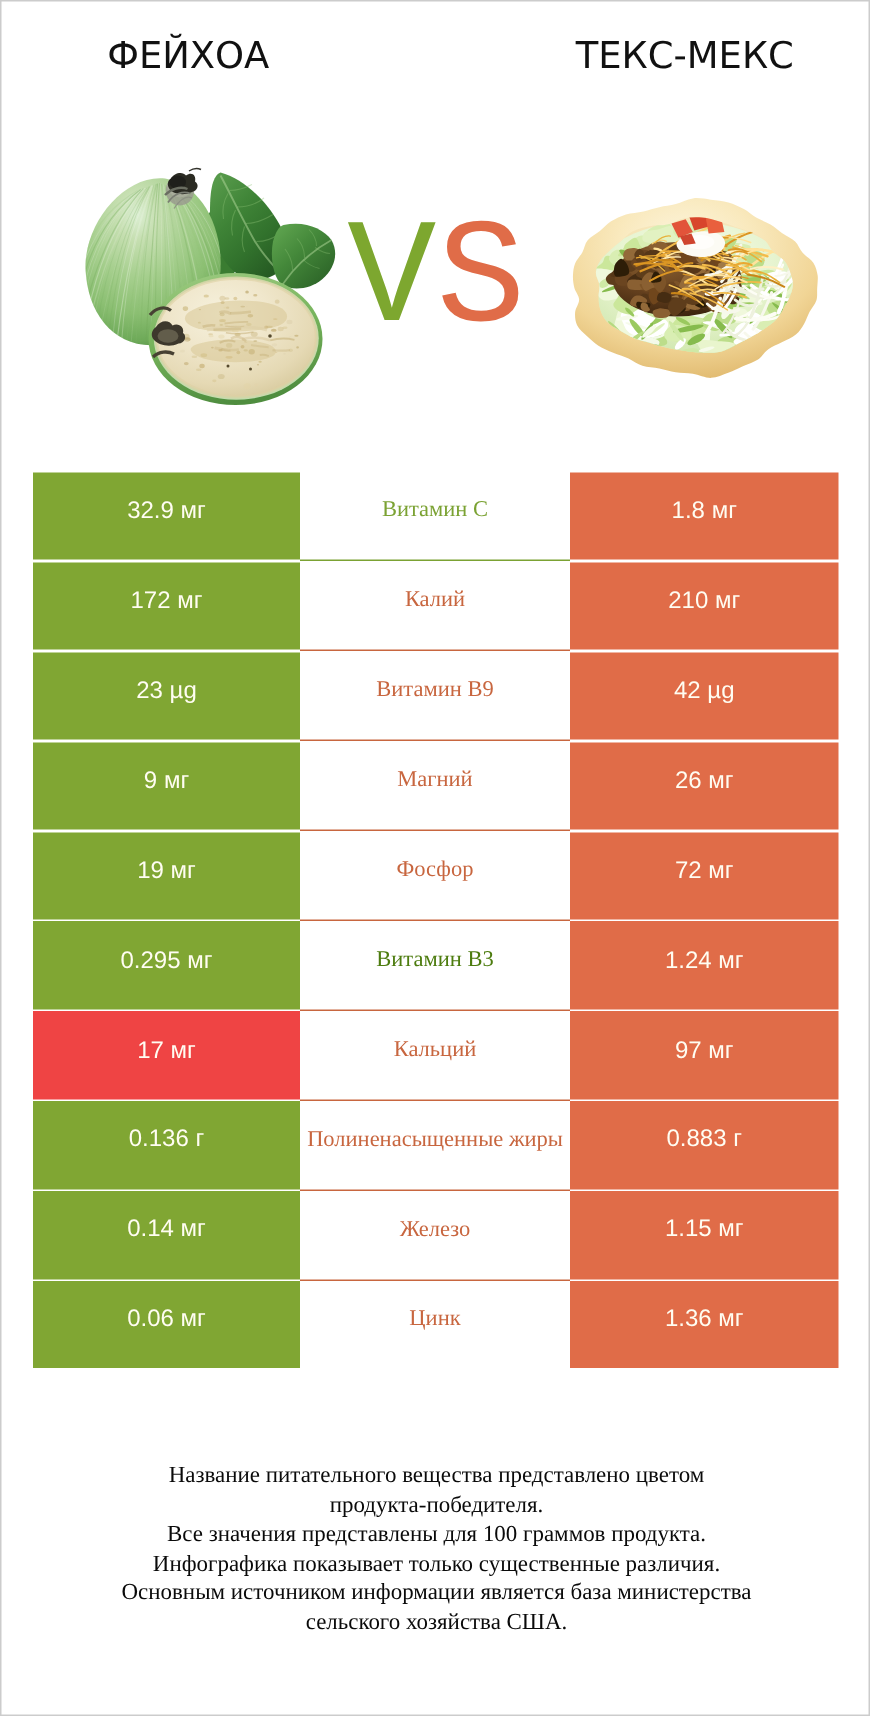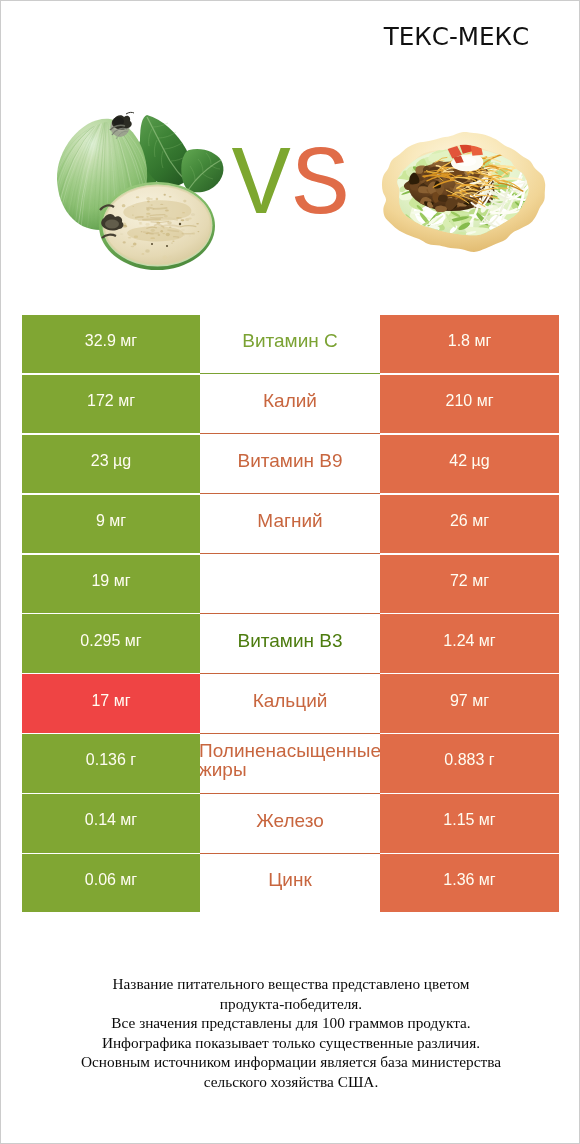--- a/index.html
+++ b/index.html
@@ -18,33 +18,34 @@
 
   .hero{position:absolute;}
 
   
   .table{position:absolute;left:21px;top:314px;width:537px;}
   .row{position:relative;height:59.9px;}
   .cell{position:absolute;top:0;height:58.4px;display:flex;align-items:center;justify-content:center;padding-bottom:6px;box-sizing:border-box;}
   .cell.left{left:0;width:178px;}
   .cell.right{left:358px;width:179px;}
   .cell.mid{left:178px;width:180px;background:#fff;overflow:hidden;}
-  .cell.mid .midtxt{text-align:left;font-family:Liberation Sans, sans-serif;font-size:19px;line-height:19.5px;}
+  .cell.mid .midtxt{text-align:center;font-family:Liberation Serif, serif;font-size:15px;line-height:19.5px;}
   .num{color:#fffdf2;font-family:"Liberation Sans",sans-serif;font-size:16px;font-weight:400;white-space:nowrap;}
   .num .u{font-size:1em;}
   .sep{position:absolute;left:178px;width:180px;height:1px;top:58.4px;}
 
   
   .footer{position:absolute;left:0;top:973px;width:580px;text-align:center;font-family:Liberation Serif, serif;font-size:15.3px;color:#0a0a0a;line-height:19.5px;}
 </style>
 </head>
 <body>
 
 <div class="page">
 
+  <div class="hdr-title l">ФЕЙХОА</div>
   <div class="hdr-title r">ТЕКС-МЕКС</div>
 
   <div class="hero l" style="left:37px;top:97px"><svg width="200" height="200" viewBox="0 0 200 200" xmlns="http://www.w3.org/2000/svg">
  <defs>
   <radialGradient id="fskin" cx="38%" cy="22%" r="82%">
     <stop offset="0%" stop-color="#dcefd3"></stop>
             <stop offset="18%" stop-color="#c6dfb1"></stop>
     <stop offset="45%" stop-color="#a6cf8e"></stop>
             <stop offset="72%" stop-color="#8bbf72"></stop>
     <stop offset="92%" stop-color="#6da958"></stop>
@@ -724,20 +725,23 @@
         </div>
         <div class="cell right" style="background:#E06C48">
           <span class="num">26<span class="u"> мг</span></span>
         </div>
         <div class="sep" style="background:#C8663F"></div>
       </div>
       <div class="row">
         <div class="cell left" style="background:#80A633">
           <span class="num">19<span class="u"> мг</span></span>
         </div>
+        <div class="cell mid">
+          <span class="midtxt" style="color:#C8663F">Фосфор</span>
+        </div>
         <div class="cell right" style="background:#E06C48">
           <span class="num">72<span class="u"> мг</span></span>
         </div>
         <div class="sep" style="background:#C8663F"></div>
       </div>
       <div class="row">
         <div class="cell left" style="background:#80A633">
           <span class="num">0.295<span class="u"> мг</span></span>
         </div>
         <div class="cell mid">

